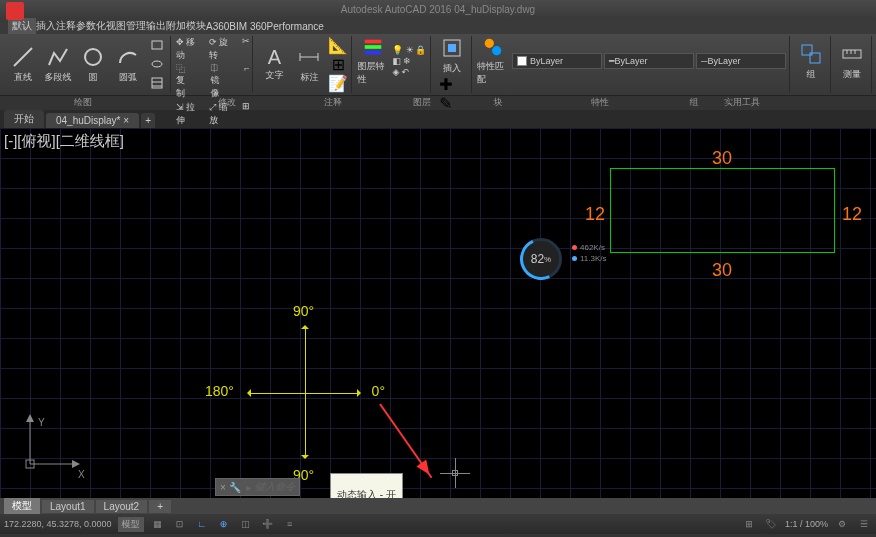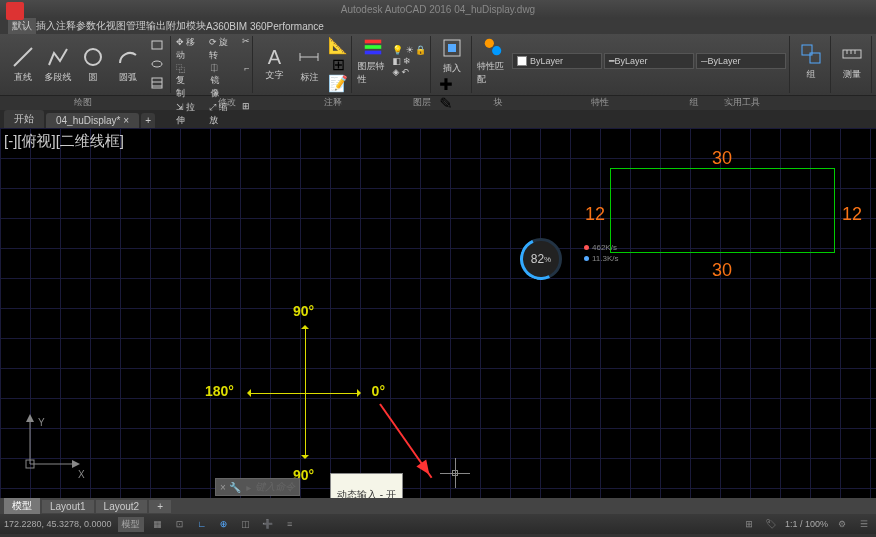--- a/index.html
+++ b/index.html
@@ -22,31 +22,31 @@
 .tab{padding:2px 10px;font-size:10px;color:#ccc;background:#3a3a3a;border-radius:3px 3px 0 0;cursor:pointer}
 .tab.active{background:#444}
 .tab.close{width:14px;text-align:center;padding:2px}
 .canvas{position:relative;height:370px;background:#000;overflow:hidden}
 .grid{position:absolute;inset:0;background-image:linear-gradient(#1a1a3a 1px,transparent 1px),linear-gradient(90deg,#1a1a3a 1px,transparent 1px);background-size:30px 30px}
 .viewlabel{position:absolute;top:4px;left:4px;color:#ccc;font-size:15px}
 .ucs{position:absolute;bottom:20px;left:20px}
 .ucs-y{position:absolute;bottom:0;left:0;color:#888;font-size:10px}
 .ucs-x{position:absolute;bottom:-30px;left:30px;color:#888;font-size:10px}
 .compass{position:absolute;top:175px;left:215px;width:180px;height:180px}
-.compass-label{position:absolute;color:#dd0;font-size:14px;font-weight:bold}
+.compass-label{position:absolute;color:#dd0;font-size:14px;font-weight:normal}
 .arrow{position:absolute;background:#dd0}
 .arrow.v{width:1px;height:130px;left:90px;top:25px}
 .arrow.h{width:110px;height:1px;left:35px;top:90px}
 .arrowhead{position:absolute;width:0;height:0;border:4px solid transparent}
 .rect{position:absolute;border:1px solid #0c0;top:40px;left:610px;width:225px;height:85px}
 .dim{position:absolute;color:#f97316;font-size:18px}
 .gauge{position:absolute;top:110px;left:520px;width:42px;height:42px;border-radius:50%;border:3px solid #234;background:#222;display:flex;align-items:center;justify-content:center;color:#ccc;font-size:12px}
 .gauge::before{content:"";position:absolute;inset:-3px;border-radius:50%;border:3px solid transparent;border-top-color:#3af;border-right-color:#3af;transform:rotate(200deg)}
 .gstats{position:absolute;top:113px;left:568px;font-size:8px;color:#888}
-.gstats div{margin:2px 16px}
+.gstats div{margin:2px 4px}
 .dot{display:inline-block;width:5px;height:5px;border-radius:50%;margin-right:3px}
 .redarrow{position:absolute;top:275px;left:380px;width:90px;height:2px;background:#f33;transform:rotate(55deg);transform-origin:left}
 .redarrow::after{content:"";position:absolute;right:-2px;top:-5px;border:6px solid transparent;border-left:14px solid #f33}
 .cursor{position:absolute;top:330px;left:440px;width:30px;height:30px}
 .cursor::before,.cursor::after{content:"";position:absolute;background:#888}
 .cursor::before{width:30px;height:1px;top:15px}
 .cursor::after{width:1px;height:30px;left:15px}
 .cursor .box{position:absolute;top:12px;left:12px;width:6px;height:6px;border:1px solid #888}
 .tooltip{position:absolute;top:345px;left:330px;background:#f5f5e8;border:1px solid #888;padding:14px 6px;font-size:10px;color:#333;z-index:10}
 .tooltip .t1{color:#369}

